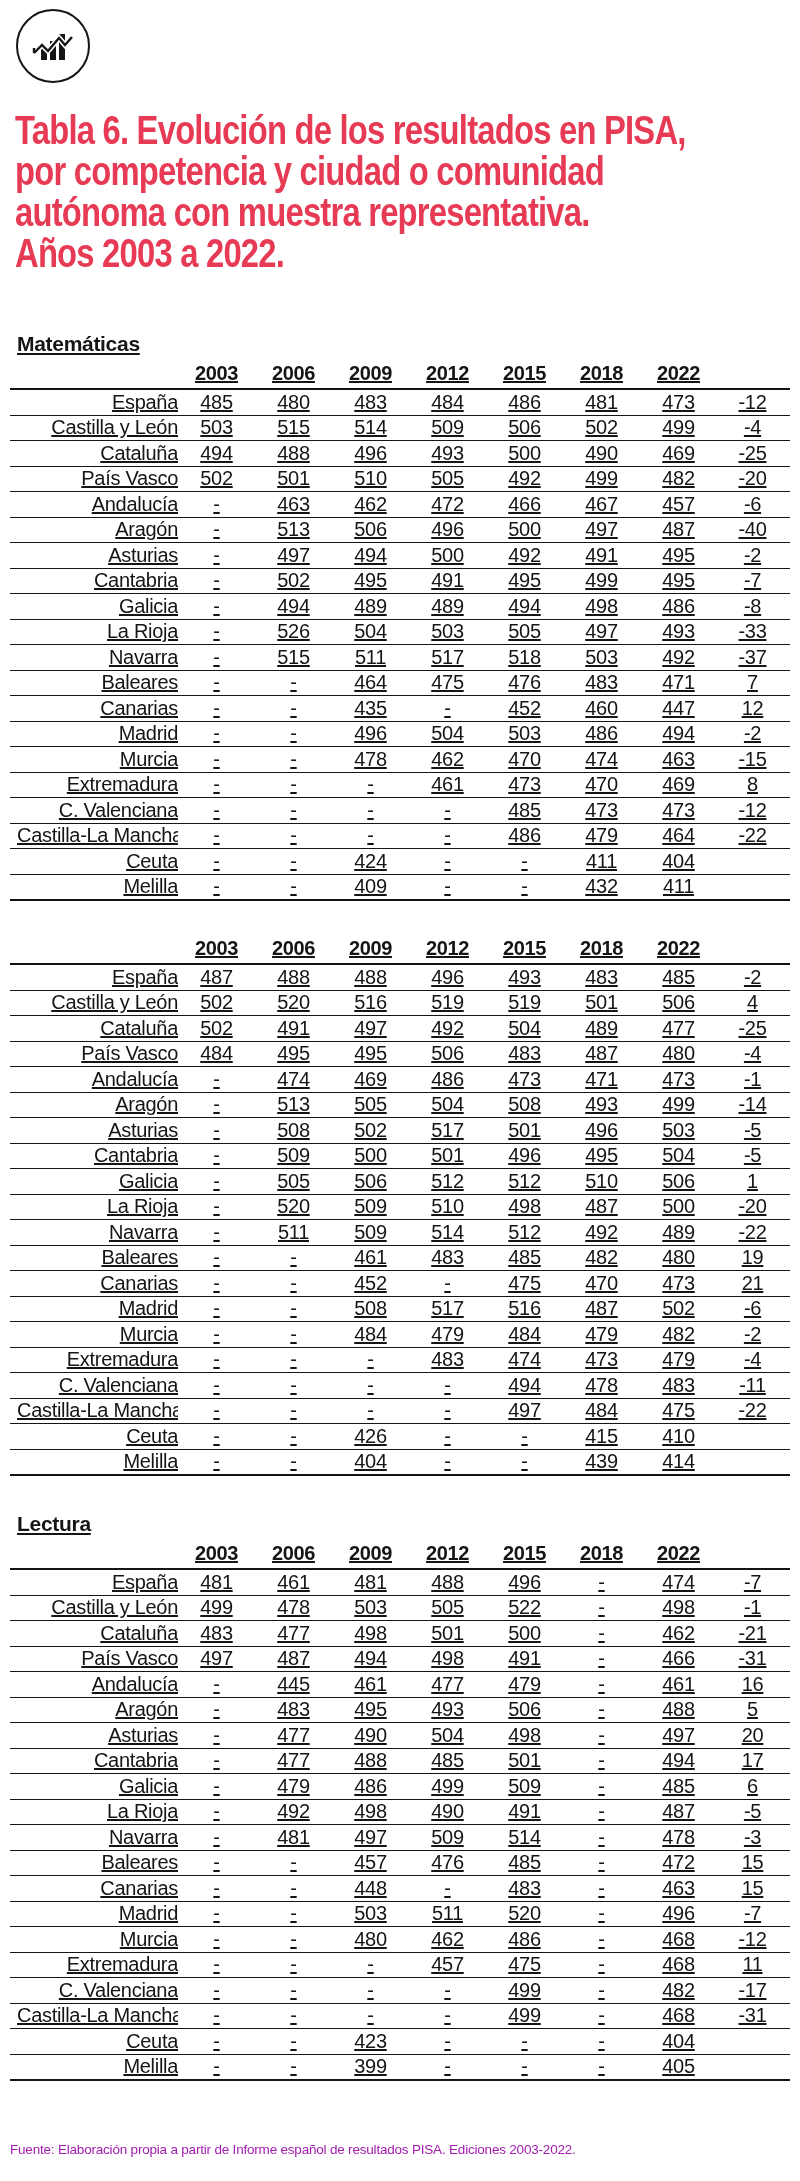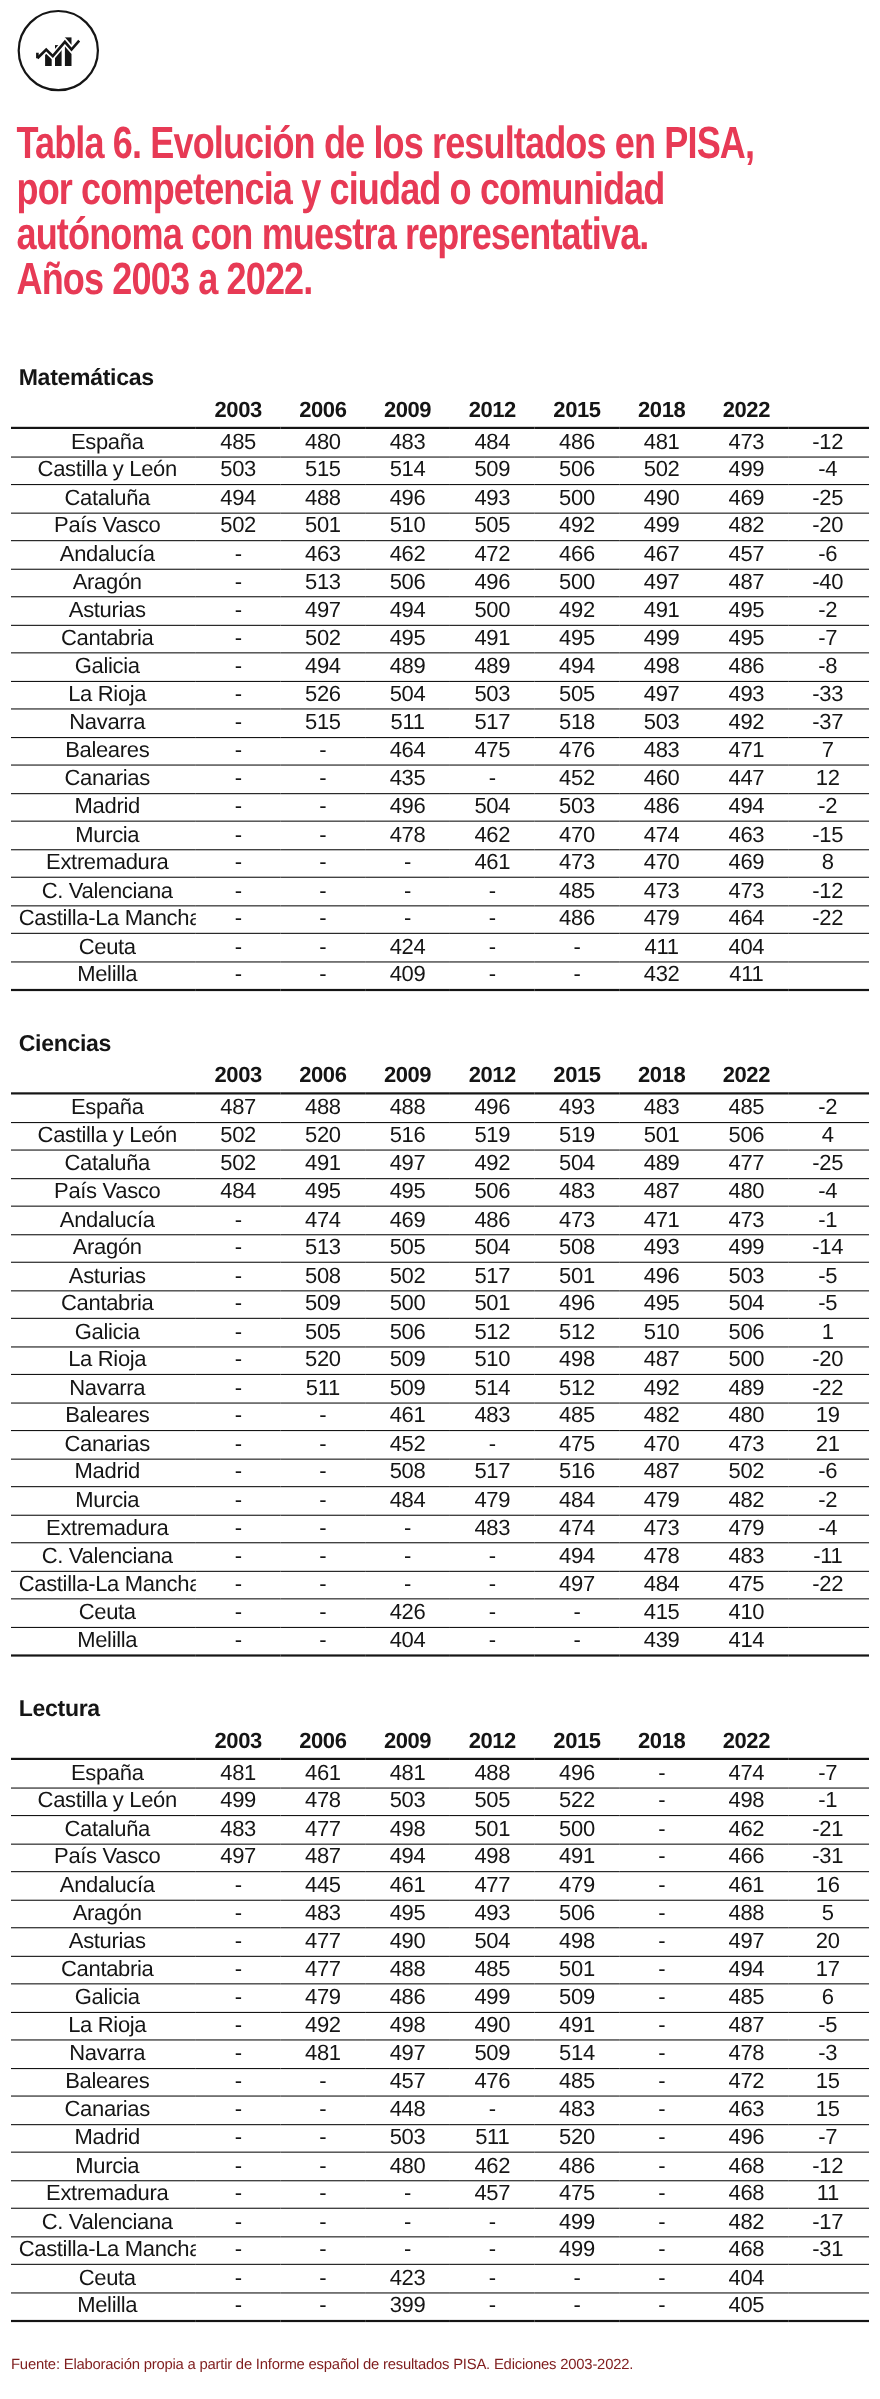--- a/index.html
+++ b/index.html
@@ -12,44 +12,44 @@
     border:2.5px solid #151515;border-radius:50%;
     display:flex;align-items:center;justify-content:center;
   }
   .title{
     position:absolute;left:15px;top:110px;margin:0;
     font-size:41px;line-height:41px;font-weight:700;letter-spacing:-1px;
     white-space:nowrap;
   }
   .title .tl{display:block;transform:scaleX(0.8);transform-origin:left center;}
   .tables{position:absolute;left:10px;top:332px;width:780px;}
-  section.tbl{margin:0 0 36px 0;}
+  section.tbl{margin:0 0 36px 0;text-decoration:underline;}
   section.tbl h2{
     margin:0 0 6px 7px;font-size:21px;line-height:24px;font-weight:700;letter-spacing:-0.3px;
   }
   table{width:780px;border-collapse:collapse;table-layout:fixed;}
   col.c-label{width:168px;}
   col.c-year{width:77px;}
   col.c-diff{width:73px;}
   thead th{
     font-size:20px;font-weight:700;text-align:center;letter-spacing:-0.4px;
     padding:0 0 3px 0;border-bottom:2.4px solid #151515;
   }
   thead th.h-label,thead th.h-diff{border-bottom:2.4px solid #151515;}
   tbody td{
     font-size:20px;height:24.5px;letter-spacing:-0.3px;
     border-bottom:1.2px solid #151515;padding:0;vertical-align:middle;
   }
   tbody tr:last-child td{border-bottom:2.4px solid #151515;}
-  td.label{text-align:center;padding-left:7px;white-space:nowrap;overflow:hidden;}
+  td.label{text-align:right;padding-left:7px;white-space:nowrap;overflow:hidden;}
   td.val{text-align:center;}
   td.diff{text-align:center;padding-right:2px;}
   .source{
     position:absolute;left:10px;top:2142px;margin:0;
-    font-size:13.5px;letter-spacing:-0.2px;color:#7f1d1d;
+    font-size:13.5px;letter-spacing:-0.2px;color:#a21caf;
   }
 </style>
 </head>
 <body>
 
 <div class="page">
 
   <div class="icon-circle">
     <svg width="42" height="36" viewBox="0 0 42 36" aria-hidden="true">
       <rect x="9" y="19" width="6" height="13" fill="#151515"></rect>
@@ -314,21 +314,20 @@
               <td class="val">-</td>
               <td class="val">-</td>
               <td class="val">432</td>
               <td class="val">411</td>
               <td class="diff"></td>
             </tr>
           </tbody>
         </table>
       </section>
       <section class="tbl">
-        <h2>Ciencias</h2>
         <table>
           <colgroup>
             <col class="c-label">
             <col class="c-year">
             <col class="c-year">
             <col class="c-year">
             <col class="c-year">
             <col class="c-year">
             <col class="c-year">
             <col class="c-year">

